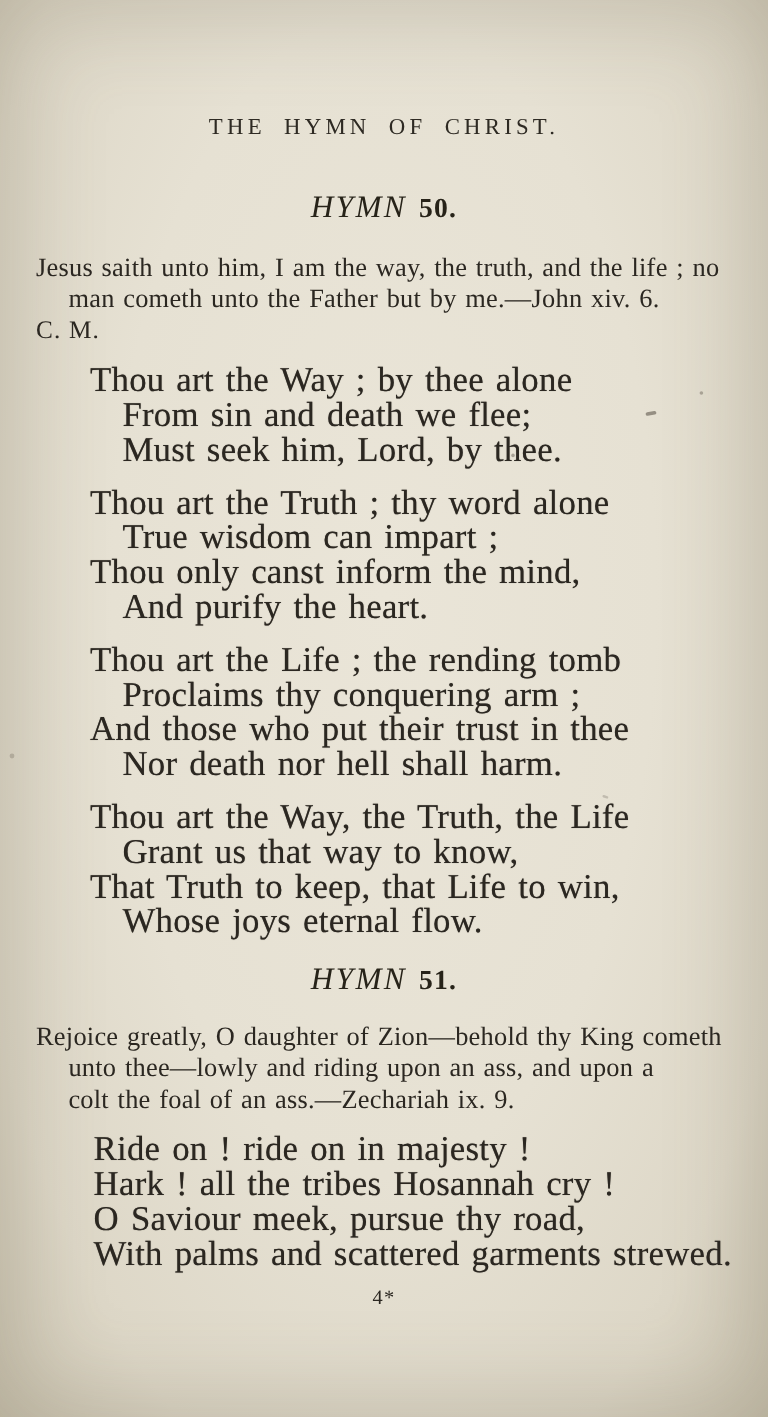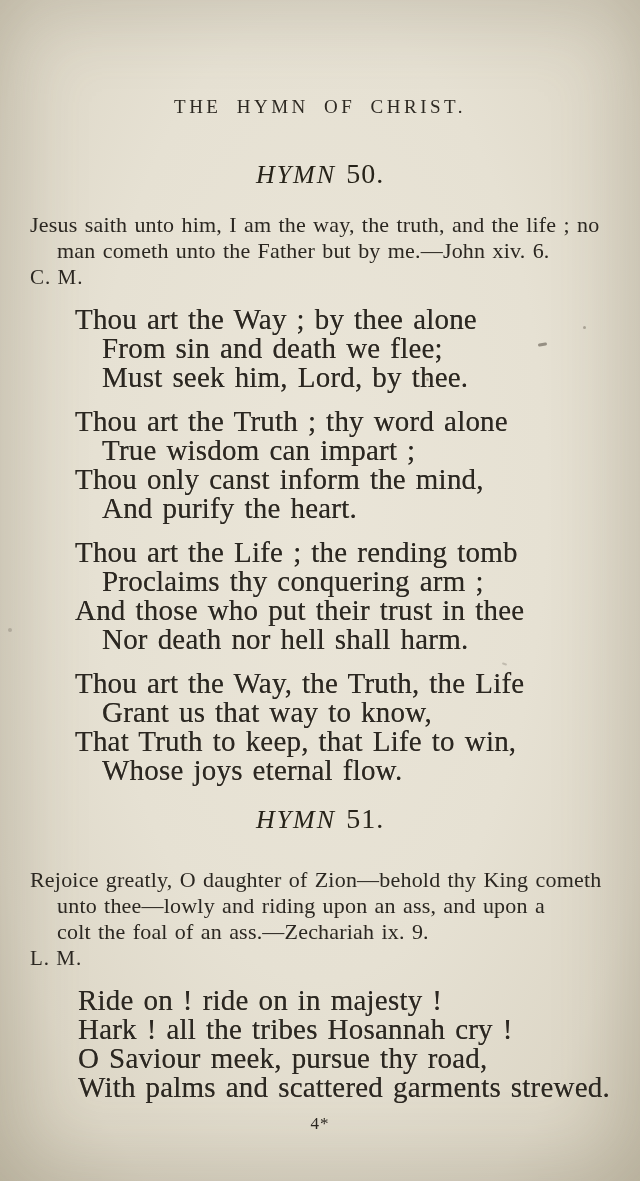--- a/index.html
+++ b/index.html
@@ -30,21 +30,21 @@
 
   .hymn-title {
     margin: 40px 0 0 0;
     text-align: center;
     font-size: 26px;
     font-weight: normal;
     letter-spacing: 2px;
     color: #272319;
   }
   .hymn-title .title-word { margin-right: 10px; font-style: italic; }
-  .hymn-title .title-num { font-weight: normal; font-size: 28px; letter-spacing: 1px; }
+  .hymn-title .title-num { font-weight: bold; font-size: 23px; letter-spacing: 1px; }
 
   .epigraph { margin-top: 22px; font-size: 22px; line-height: 26px; }
   .epi-line { white-space: nowrap; letter-spacing: 0.2px; word-spacing: 1.5px; }
   .epi-line.cont { margin-left: 27px; }
 
   .meter {
     margin-top: 1px;
     font-size: 21px;
     padding-right: 118px;
     letter-spacing: 1px;
@@ -57,21 +57,21 @@
     line-height: 29px;
     margin-left: 45px;
     white-space: nowrap;
     letter-spacing: 0.2px;
     word-spacing: 2.5px;
     text-shadow: 0 0 0.6px rgba(43, 39, 33, 0.65);
   }
   .verse-line.indent { margin-left: 72px; }
   .hymn-51 .verse-line { margin-left: 48px; }
   .hymn-51 .hymn-title { margin-top: 18px; }
-  .hymn-51 .epigraph { margin-top: 32px; }
+  .hymn-51 .epigraph { margin-top: 20px; }
 
   .footer-sig {
     text-align: center;
     font-size: 17px;
     margin-top: 12px;
     letter-spacing: 1px;
   }
 
   
   .speck { position: absolute; background: rgba(70, 62, 52, 0.5); }
@@ -133,21 +133,20 @@
       <h2 class="hymn-title">
         <span class="title-word">HYMN</span><span class="title-num">51.</span>
       </h2>
 
       <div class="epigraph">
         <div class="epi-line">Rejoice greatly, O daughter of Zion—behold thy King cometh</div>
         <div class="epi-line cont">unto thee—lowly and riding upon an ass, and upon a</div>
         <div class="epi-line cont">colt the foal of an ass.—Zechariah ix. 9.</div>
       </div>
 
-      <div class="meter">L. M.</div>
 
       <div class="stanza">
         <div class="verse-line">Ride on ! ride on in majesty !</div>
         <div class="verse-line">Hark ! all the tribes Hosannah cry !</div>
         <div class="verse-line">O Saviour meek, pursue thy road,</div>
         <div class="verse-line">With palms and scattered garments strewed.</div>
       </div>
     </section>
 
     <div class="footer-sig">4*</div>

